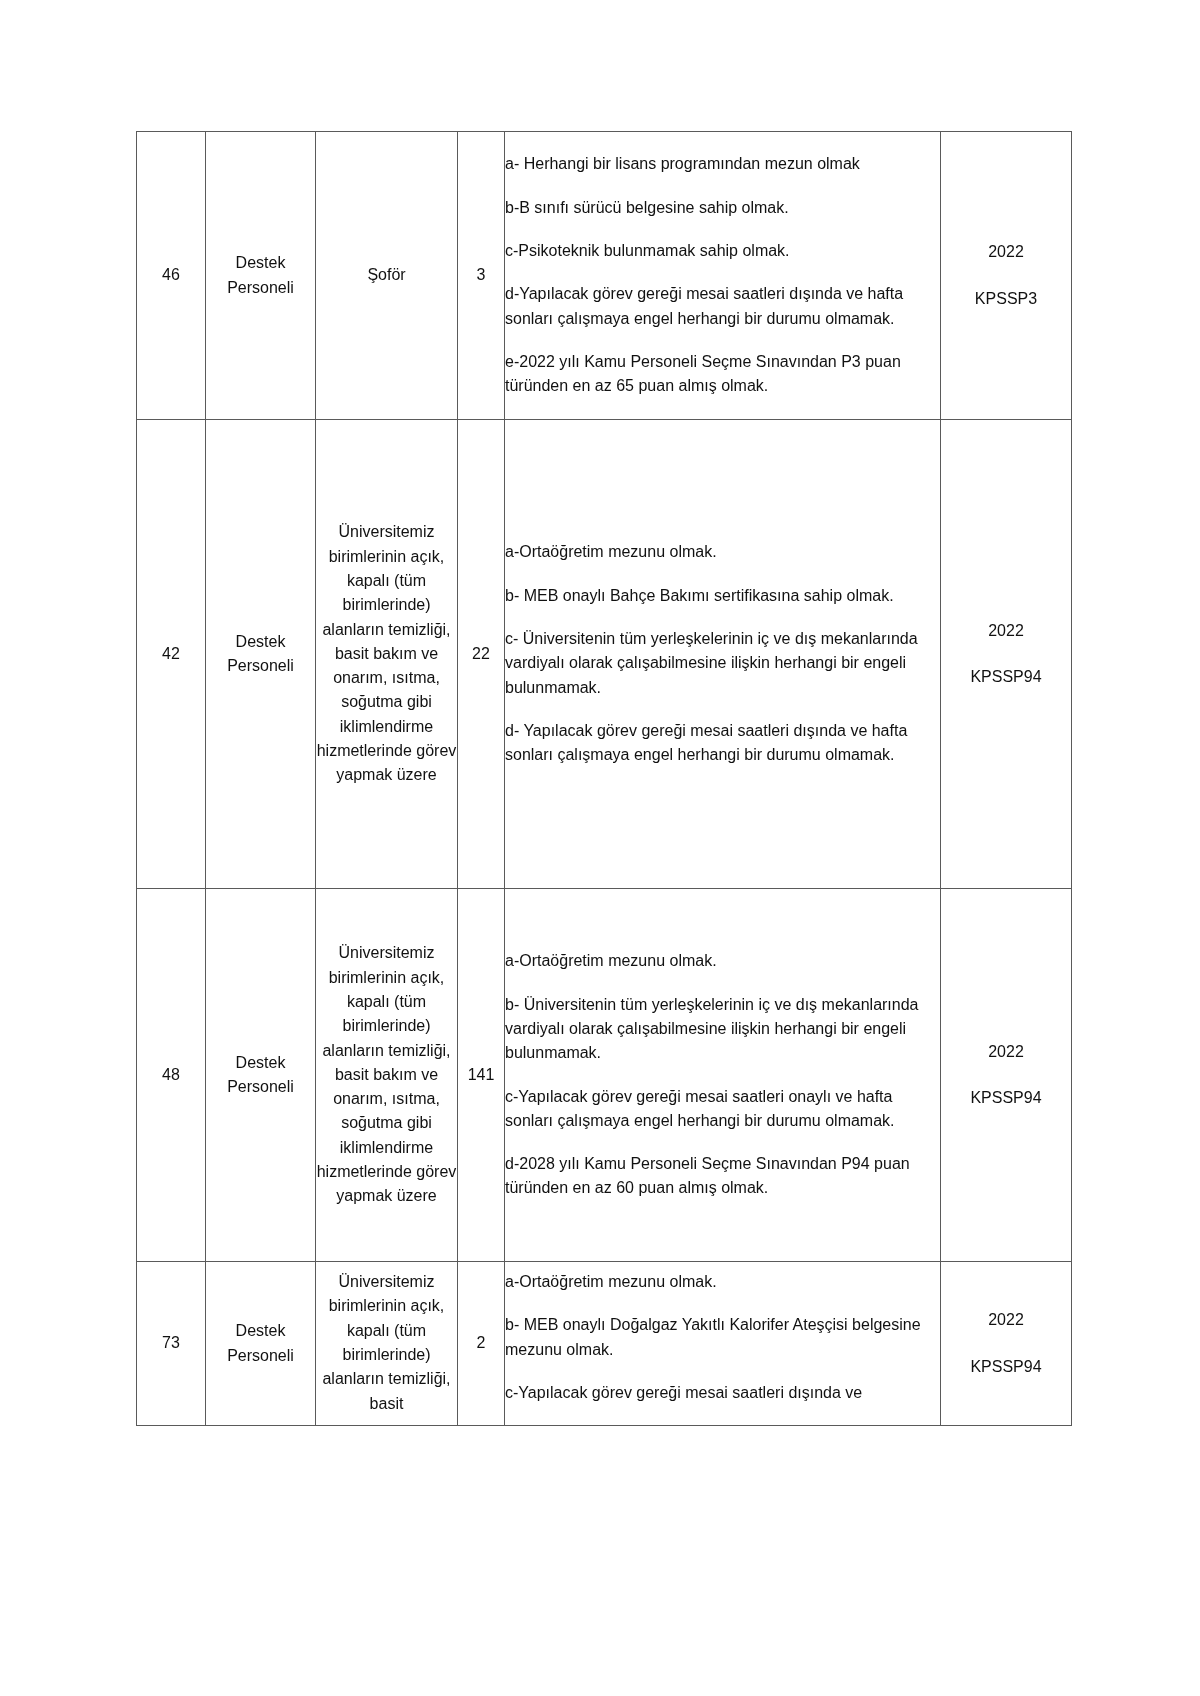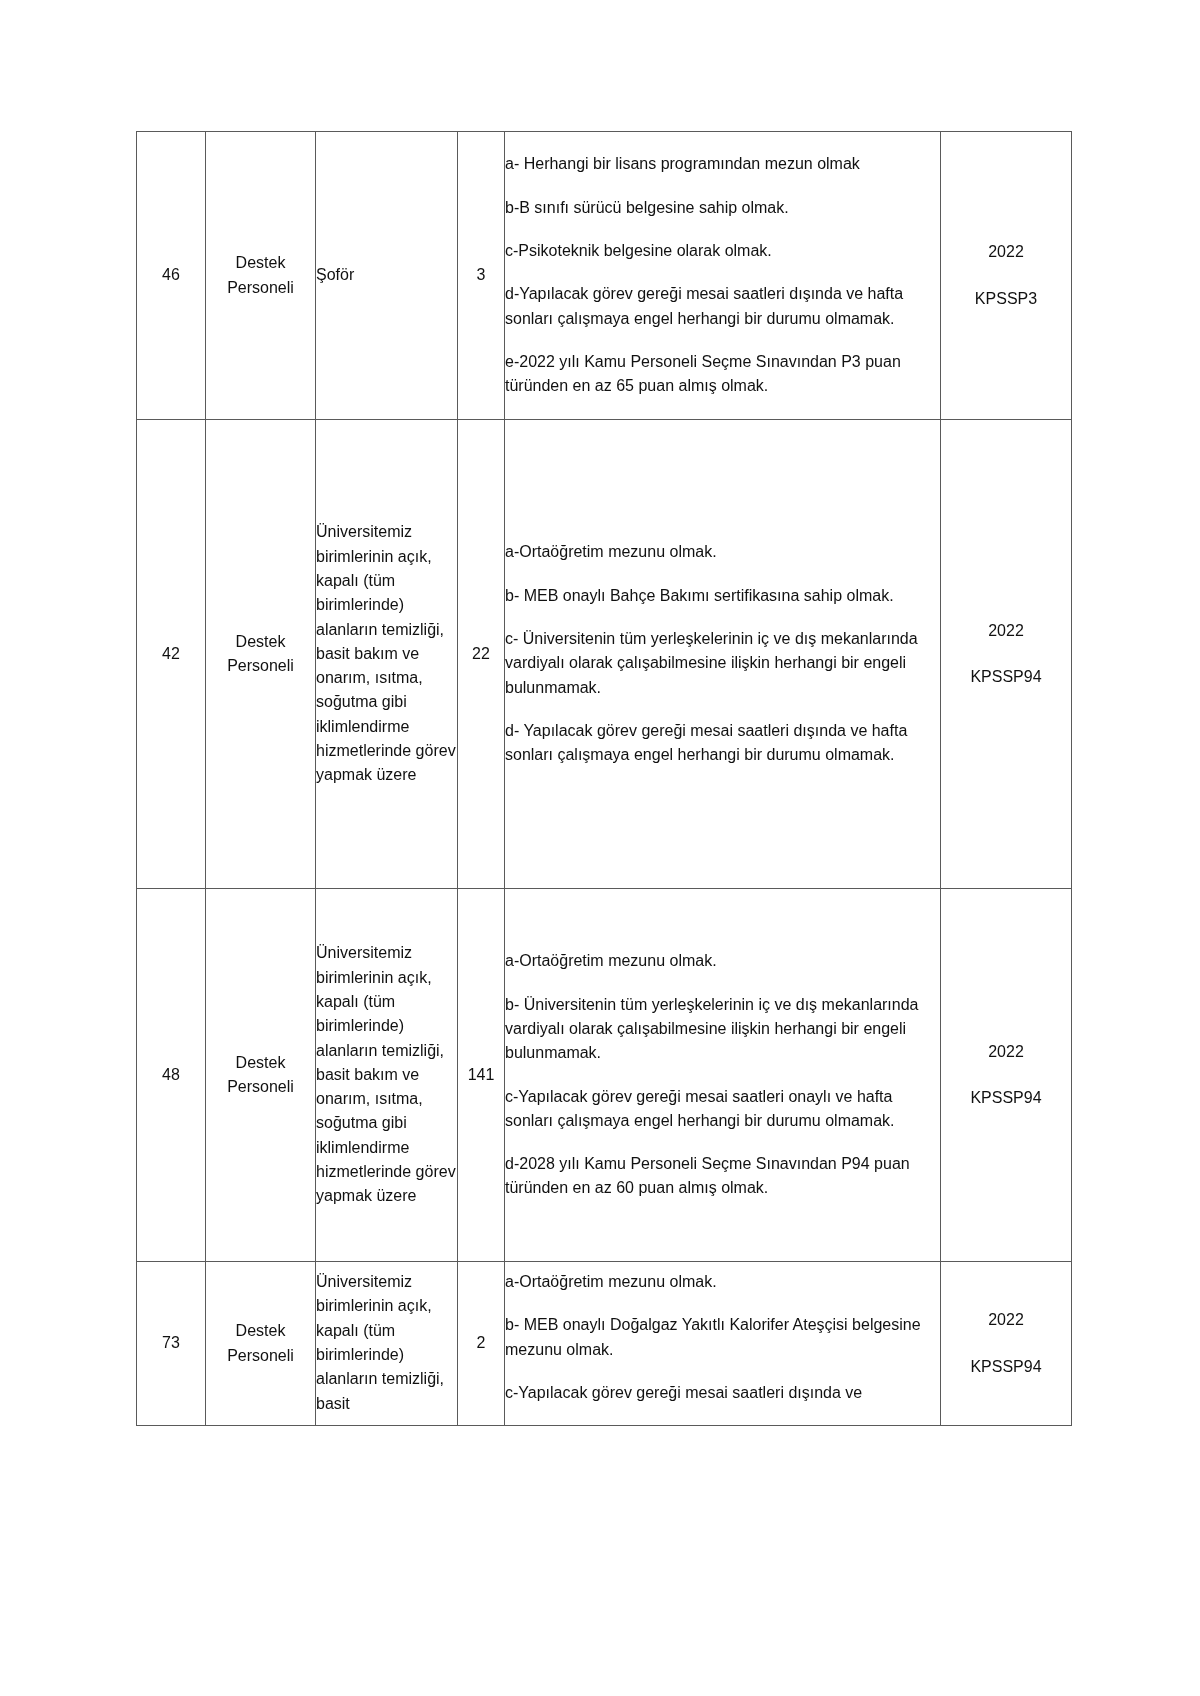--- a/index.html
+++ b/index.html
@@ -47,21 +47,21 @@
   .cell-center {
     text-align: center;
     padding: 4px 3px;
   }
   .cell-req {
     text-align: left;
     padding: 10px 6px 10px 8px;
     vertical-align: middle;
   }
   .cell-desc {
-    text-align: left;
+    text-align: center;
     padding: 6px 6px;
     vertical-align: middle;
   }
   .req-item {
     margin: 0 0 19px 0;
   }
   .req-item:last-child {
     margin-bottom: 0;
   }
   .puan-line {
@@ -117,21 +117,21 @@
         </td>
         <td class="cell-desc">
           <span>Şoför</span>
         </td>
         <td class="cell-center">
           <span>3</span>
         </td>
         <td class="cell-req">
           <p class="req-item">a- Herhangi bir lisans programından mezun olmak</p>
           <p class="req-item">b-B sınıfı sürücü belgesine sahip olmak.</p>
-          <p class="req-item">c-Psikoteknik belgesine olarak olmak.</p>
+          <p class="req-item">c-Psikoteknik bulunmamak sahip olmak.</p>
           <p class="req-item">d-Yapılacak görev gereği mesai saatleri dışında ve hafta sonları çalışmaya engel herhangi bir durumu olmamak.</p>
           <p class="req-item">e-2022 yılı Kamu Personeli Seçme Sınavından P3 puan türünden en az 65 puan almış olmak.</p>
         </td>
         <td class="cell-center">
           <p class="puan-line first">2022</p>
           <p class="puan-line">KPSSP3</p>
         </td>
       </tr>
 
       <tr class="row-47">

